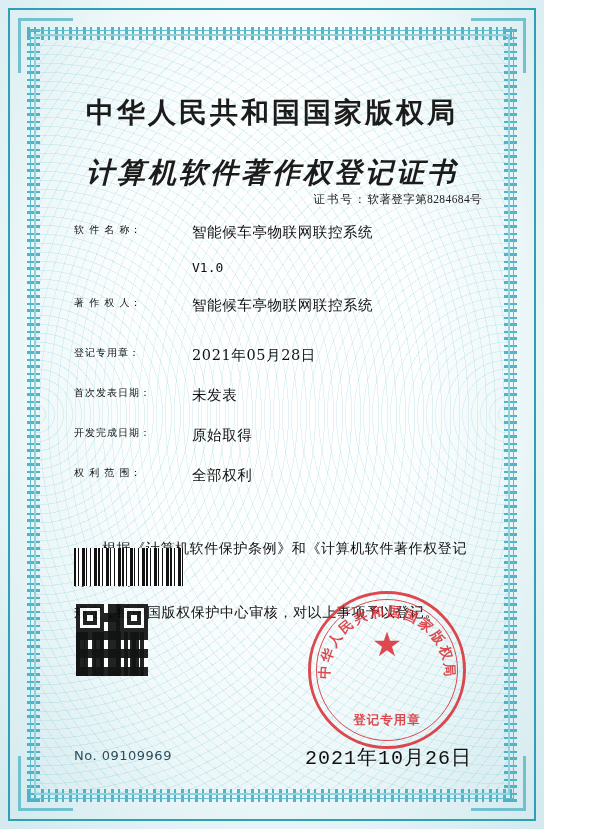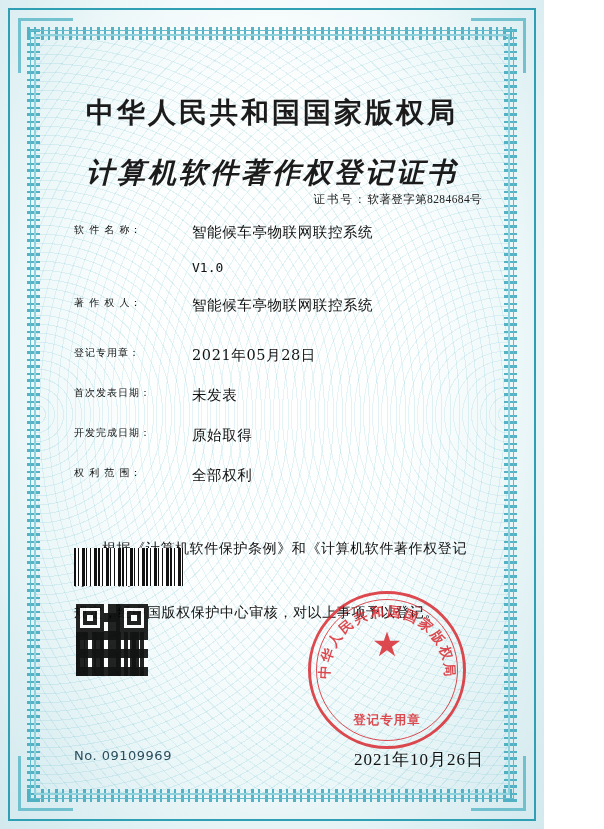--- a/index.html
+++ b/index.html
@@ -199,23 +199,23 @@
   .seal .l1{top:80px;}
   .seal .l2{top:95px;margin-top:23px;}
 
   .serial{
     position:absolute;left:74px;bottom:66px;
     font-size:13px;color:#2a4d5c;
     font-family:"DejaVu Sans", sans-serif;
     letter-spacing:.5px;
   }
   .issue-date{
-    position:absolute;right:60px;bottom:58px;
-    font-size:17px;color:#111;
-    font-family:Liberation Serif, serif;
+    position:absolute;right:72px;bottom:58px;
+    font-size:20px;color:#111;
+    font-family:Liberation Mono, monospace;
     letter-spacing:1px;
   }
 </style>
 </head>
 <body>
 
 <div class="cert">
 
   <div class="border-outer"></div>
   <div class="border-key"></div>

